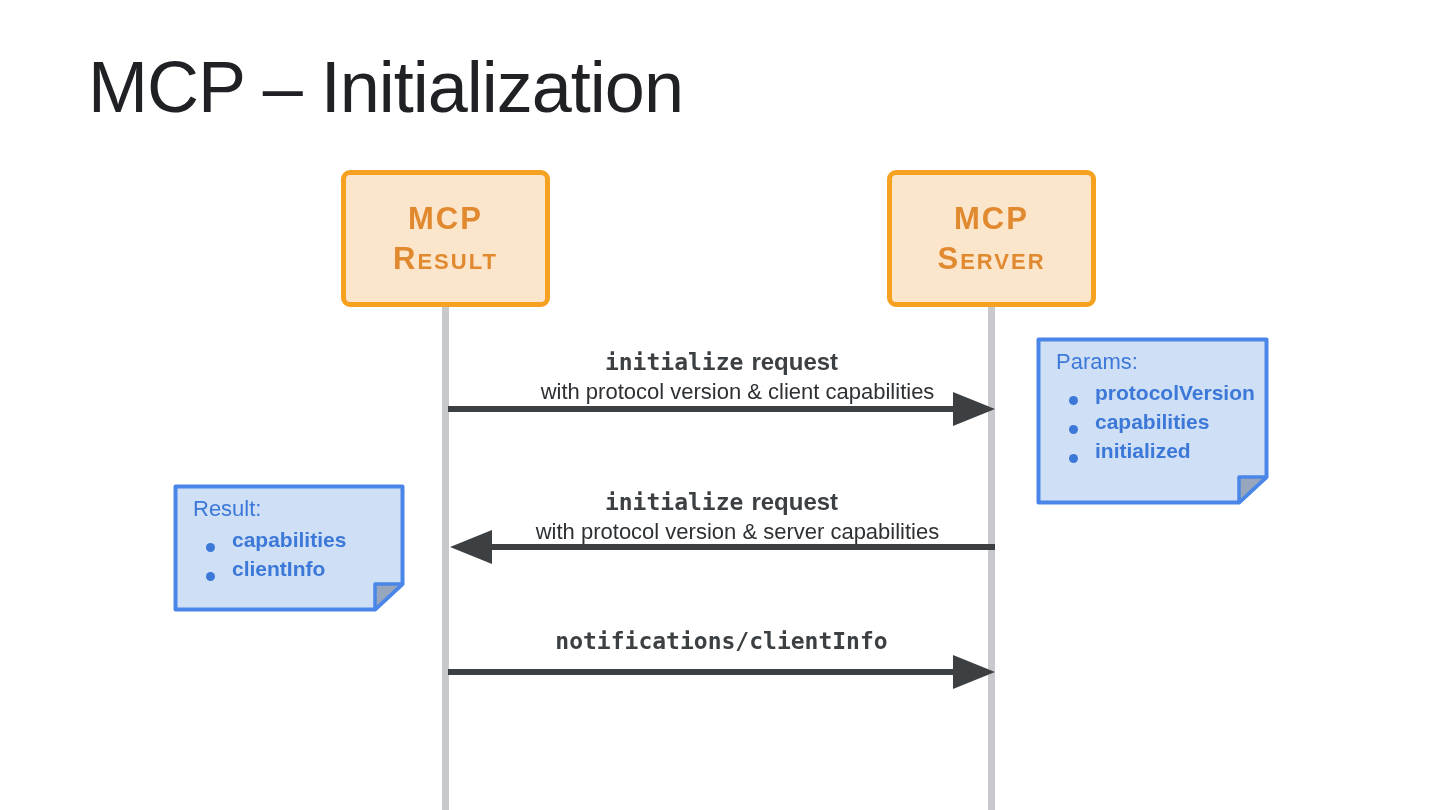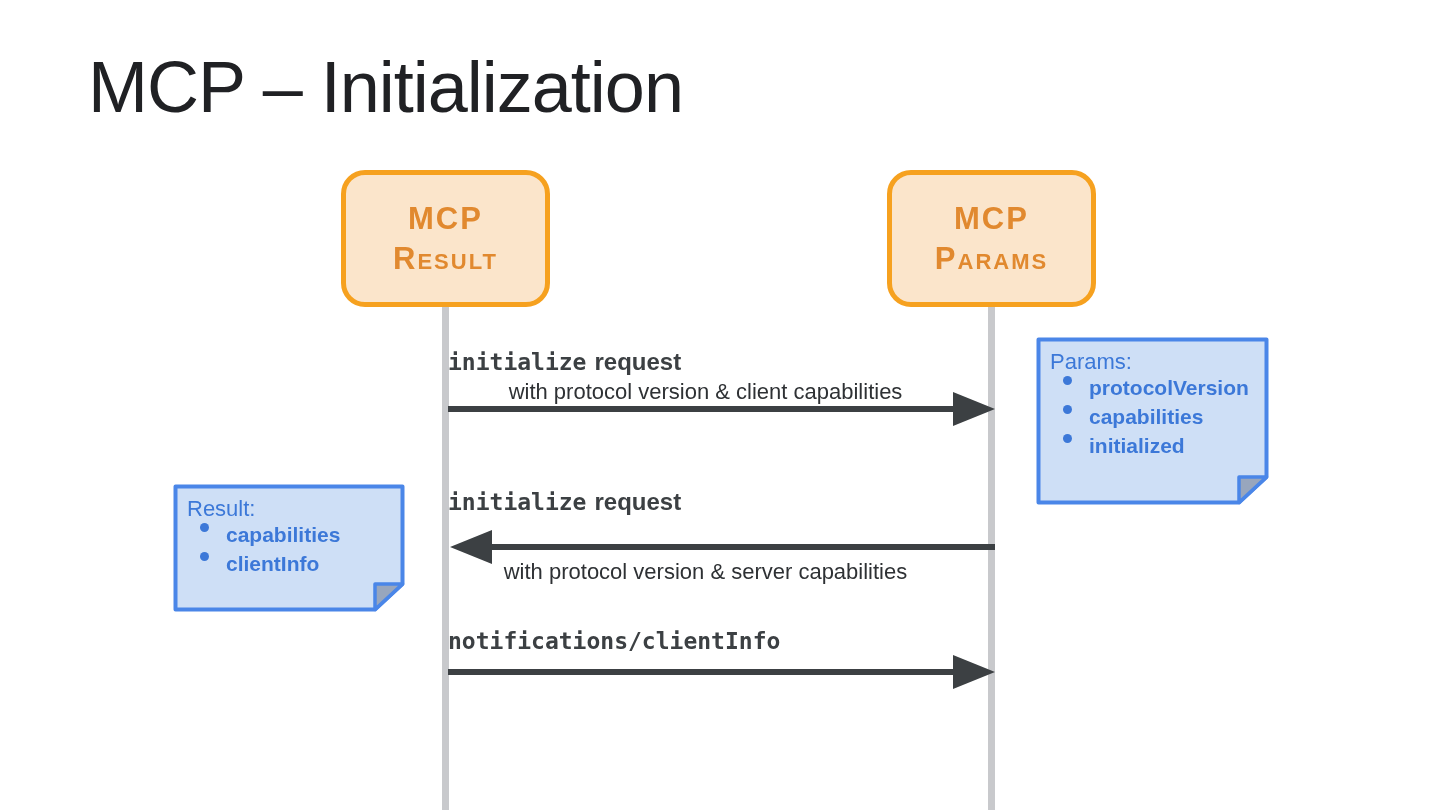--- a/index.html
+++ b/index.html
@@ -30,21 +30,21 @@
     letter-spacing:-1px;
     color:var(--title-text);
     white-space:nowrap;
   }
   
   .actor{
     position:absolute;
     width:209px;height:137px;
     background:var(--actor-fill);
     border:5px solid var(--actor-border);
-    border-radius:24px;
+    border-radius:9px;
     box-sizing:border-box;
     display:flex;flex-direction:column;
     align-items:center;justify-content:center;
     z-index:3;
   }
   .actor.client{left:341px;top:170px;}
   .actor.server{left:887px;top:170px;}
   .actor-line{
     font-variant:small-caps;
     font-weight:bold;
@@ -57,43 +57,43 @@
   .lifeline{
     position:absolute;top:305px;bottom:0;
     width:7px;background:var(--lifeline);
     z-index:1;
   }
   .lifeline.client{left:442px;}
   .lifeline.server{left:988px;}
   
   .msg-label{
     position:absolute;left:448px;width:547px;
-    white-space:nowrap;
+    text-align:center;white-space:nowrap;
     z-index:2;
   }
   .msg-method{
     font-family:"DejaVu Sans Mono","Liberation Mono",monospace;
     font-weight:bold;font-size:23px;
     color:var(--arrow);
   }
   .msg-kind{
     font-weight:bold;font-size:24px;
     color:var(--arrow);
     margin-left:8px;
   }
   .msg-detail{
-    position:absolute;left:432px;width:547px;
+    position:absolute;left:464px;width:547px;
     text-align:center;white-space:nowrap;
     font-size:22px;color:var(--detail-text);
     z-index:2;
   }
   .m1-label{top:348px;}
   .m1-detail{top:379px;}
   .m2-label{top:488px;}
-  .m2-detail{top:519px;margin-top:40px;}
+  .m2-detail{top:519px;}
   .m3-label{top:628px;}
   
   .arrow-line{
     position:absolute;height:6px;background:var(--arrow);z-index:2;
   }
   .a1{left:448px;width:507px;top:406px;}
   .a2{left:490px;width:505px;top:544px;}
   .a3{left:448px;width:507px;top:669px;}
   .arrow-head{
     position:absolute;width:0;height:0;z-index:2;
@@ -104,28 +104,28 @@
   .arrow-head.left{border-right:42px solid var(--arrow);}
   .h1{left:953px;top:392px;}
   .h2{left:450px;top:530px;}
   .h3{left:953px;top:655px;}
   
   .note{position:absolute;z-index:4;}
   .note-params{left:1036px;top:337px;width:233px;height:168px;}
   .note-result{left:173px;top:484px;width:232px;height:128px;border-radius:25px;}
   .note svg{position:absolute;left:0;top:0;}
   .note-content{
-    position:absolute;left:14px;top:11px;right:10px;
+    position:absolute;left:20px;top:11px;right:10px;
     color:var(--note-text);
   }
   .note-title{
     font-size:22px;font-weight:400;line-height:28px;
   }
   .note-item{
-    display:flex;align-items:flex-start;
+    display:flex;align-items:flex-end;
     height:29px;
   }
   .note-dot{
     width:9px;height:9px;border-radius:50%;
     background:var(--note-text);
     margin-left:13px;margin-right:17px;
     flex:0 0 auto;
   }
   .note-item-text{
     font-size:21px;font-weight:bold;white-space:nowrap;
@@ -140,21 +140,21 @@
 
   <div class="lifeline client"></div>
   <div class="lifeline server"></div>
 
   <div class="actor client">
     <div class="actor-line">MCP</div>
     <div class="actor-line">Result</div>
   </div>
   <div class="actor server">
     <div class="actor-line">MCP</div>
-    <div class="actor-line">Params</div>
+    <div class="actor-line">Server</div>
   </div>
 
   <div class="msg-label m1-label">
     <span class="msg-method">initialize</span><span class="msg-kind">request</span>
   </div>
   <div class="msg-detail m1-detail">with protocol version &amp; client capabilities</div>
   <div class="arrow-line a1"></div>
   <div class="arrow-head right h1"></div>
 
   <div class="msg-label m2-label">

